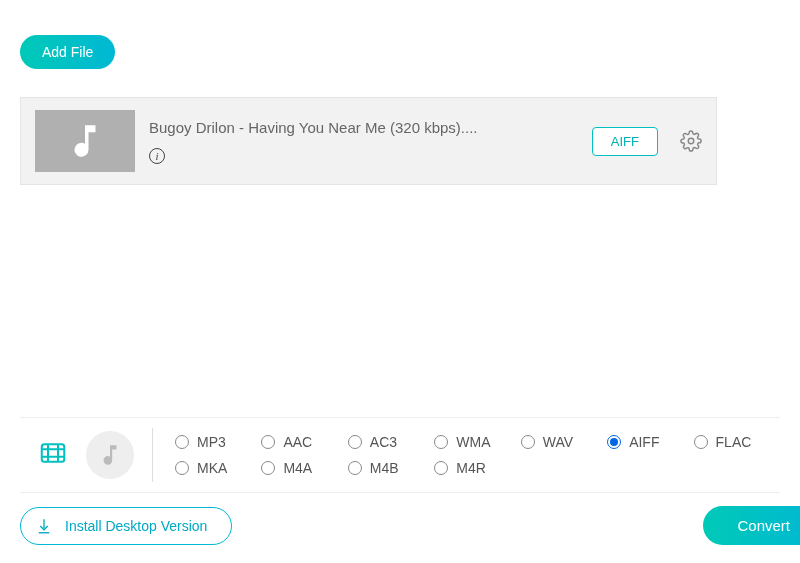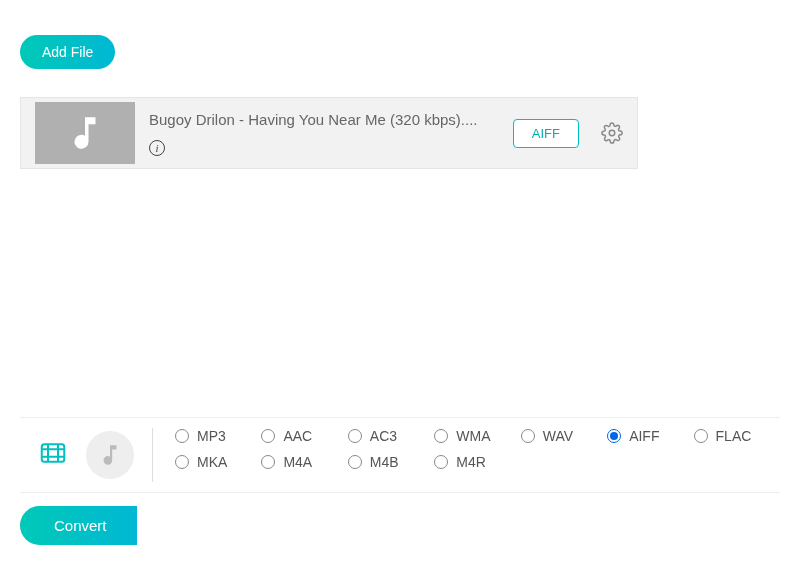--- a/index.html
+++ b/index.html
@@ -17,26 +17,26 @@
       color: #fff;
       border: none;
       border-radius: 18px;
       padding: 9px 22px;
       font-size: 14px;
       font-weight: 500;
       cursor: pointer;
     }
     .file-row {
       margin: 0 0 0 20px;
-      width: 618px;
+      width: 697px;
       background: #f2f2f2;
       border: 1px solid #e5e5e5;
       display: flex;
       align-items: center;
-      padding: 4px 14px;
+      padding: 12px 14px;
       gap: 14px;
     }
     .thumb {
       width: 100px;
       height: 62px;
       background: #b0b0b0;
       display: flex;
       align-items: center;
       justify-content: center;
       flex-shrink: 0;
@@ -83,21 +83,21 @@
     }
     .format-bar {
       position: absolute;
       left: 20px;
       bottom: 70px;
       width: 760px;
       border-top: 1px solid #eee;
       border-bottom: 1px solid #eee;
       padding: 10px 0;
       display: flex;
-      align-items: flex-start;
+      align-items: center;
     }
     .mode-icons {
       display: flex;
       align-items: center;
       gap: 18px;
       padding: 0 18px;
       border-right: 1px solid #ddd;
       height: 54px;
     }
     .mode-video svg { stroke: #00c0c0; fill: none; }
@@ -265,17 +265,25 @@
         <span>M4B</span>
       </label>
     <label class="fmt">
         <span class="radio"></span>
         <span>M4R</span>
       </label>
   </div>
 </div>
 
 <div class="bottom-bar">
+  <button class="install-btn">
+    <svg width="18" height="18" viewBox="0 0 24 24" stroke-width="1.8">
+      <path d="M12 3v12"></path>
+      <path d="M7 12l5 5 5-5"></path>
+      <path d="M5 21h14"></path>
+    </svg>
+    <span>Install Desktop Version</span>
+  </button>
   <button class="convert-btn">Convert</button>
 </div>
 
 
 
 
 </body></html>

